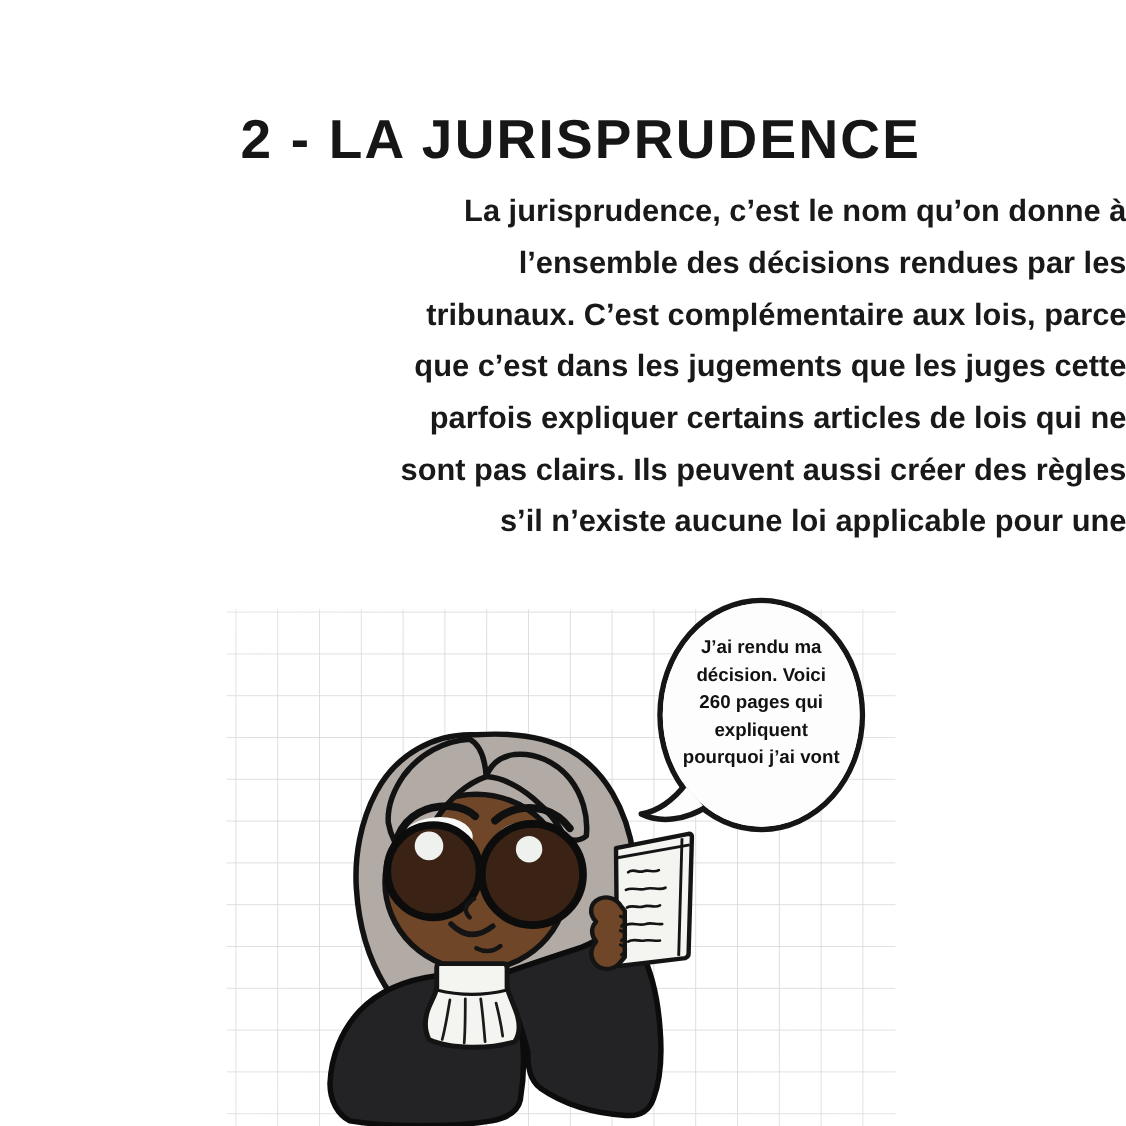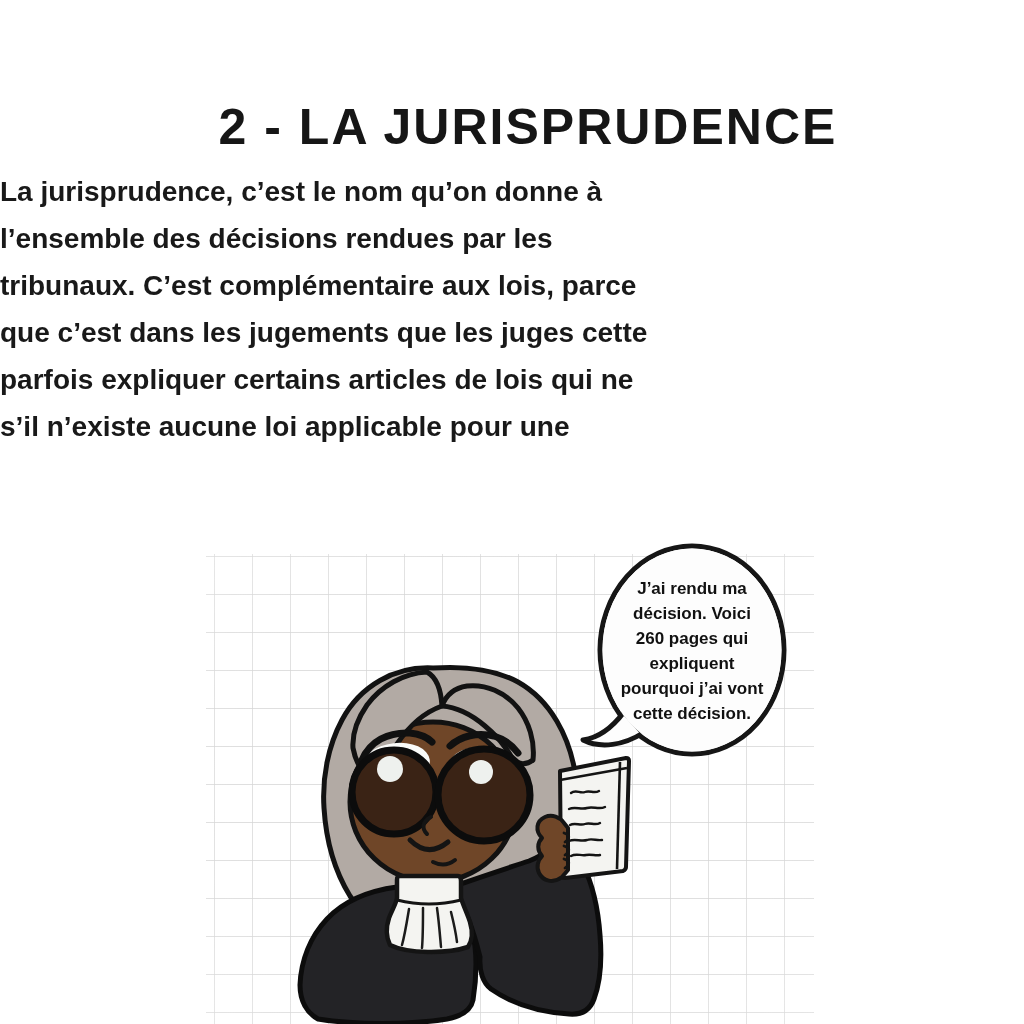--- a/index.html
+++ b/index.html
@@ -14,21 +14,21 @@
   .page { position: absolute; inset: 0; }
   .title {
     position: absolute; top: 82px; left: 0; width: 1024px;
     margin: 16px;
     text-align: center;
     font-size: 50px; font-weight: 700; letter-spacing: 2px;
     color: #161616;
   }
   .paragraph {
     position: absolute; top: 168px; left: 0; width: 1024px;
-    text-align: left;
+    text-align: right;
   }
   .pline {
     height: 47px; line-height: 47px;
     font-size: 28px; font-weight: 700;
     color: #191919;
     white-space: nowrap;
   }
   .illustration {
     position: absolute; left: 200px; top: 540px;
     width: 624px; height: 484px;
@@ -47,20 +47,21 @@
 <div class="page">
 
   <h1 class="title">2 - LA JURISPRUDENCE</h1>
 
   <div class="paragraph">
     <div class="pline">La jurisprudence, c’est le nom qu’on donne à</div>
     <div class="pline">l’ensemble des décisions rendues par les</div>
     <div class="pline">tribunaux. C’est complémentaire aux lois, parce</div>
     <div class="pline">que c’est dans les jugements que les juges cette</div>
     <div class="pline">parfois expliquer certains articles de lois qui ne</div>
+    <div class="pline">sont pas clairs. Ils peuvent aussi créer des règles</div>
     <div class="pline">s’il n’existe aucune loi applicable pour une</div>
   </div>
 
   <div class="illustration">
     <svg width="624" height="484" viewBox="0 0 624 484">
       <defs>
         <pattern id="grid" width="38" height="38" patternUnits="userSpaceOnUse" patternTransform="translate(14,16)">
           <path d="M 38 0 H 0 V 38" fill="none" stroke="#d5d5d5" stroke-width="1.4"></path>
         </pattern>
         <radialGradient id="gridFade" cx="48%" cy="52%" r="78%">
@@ -133,17 +134,16 @@
       <path d="M 424 172 C 412 188 397 198 383 200 C 401 209 424 205 443 193 Z" fill="#fdfdfd" stroke="#161616" stroke-width="5" stroke-linejoin="round"></path>
       <ellipse cx="492" cy="110" rx="89.5" ry="101.5" fill="#fdfdfd" stroke="none"></ellipse>
     </svg>
 
     <div class="bubble-text">
       <div>J’ai rendu ma</div>
       <div>décision. Voici</div>
       <div>260 pages qui</div>
       <div>expliquent</div>
       <div>pourquoi j’ai vont</div>
-      <div>cette décision.</div>
     </div>
   </div>
 
 </div>
 
 </body></html>

